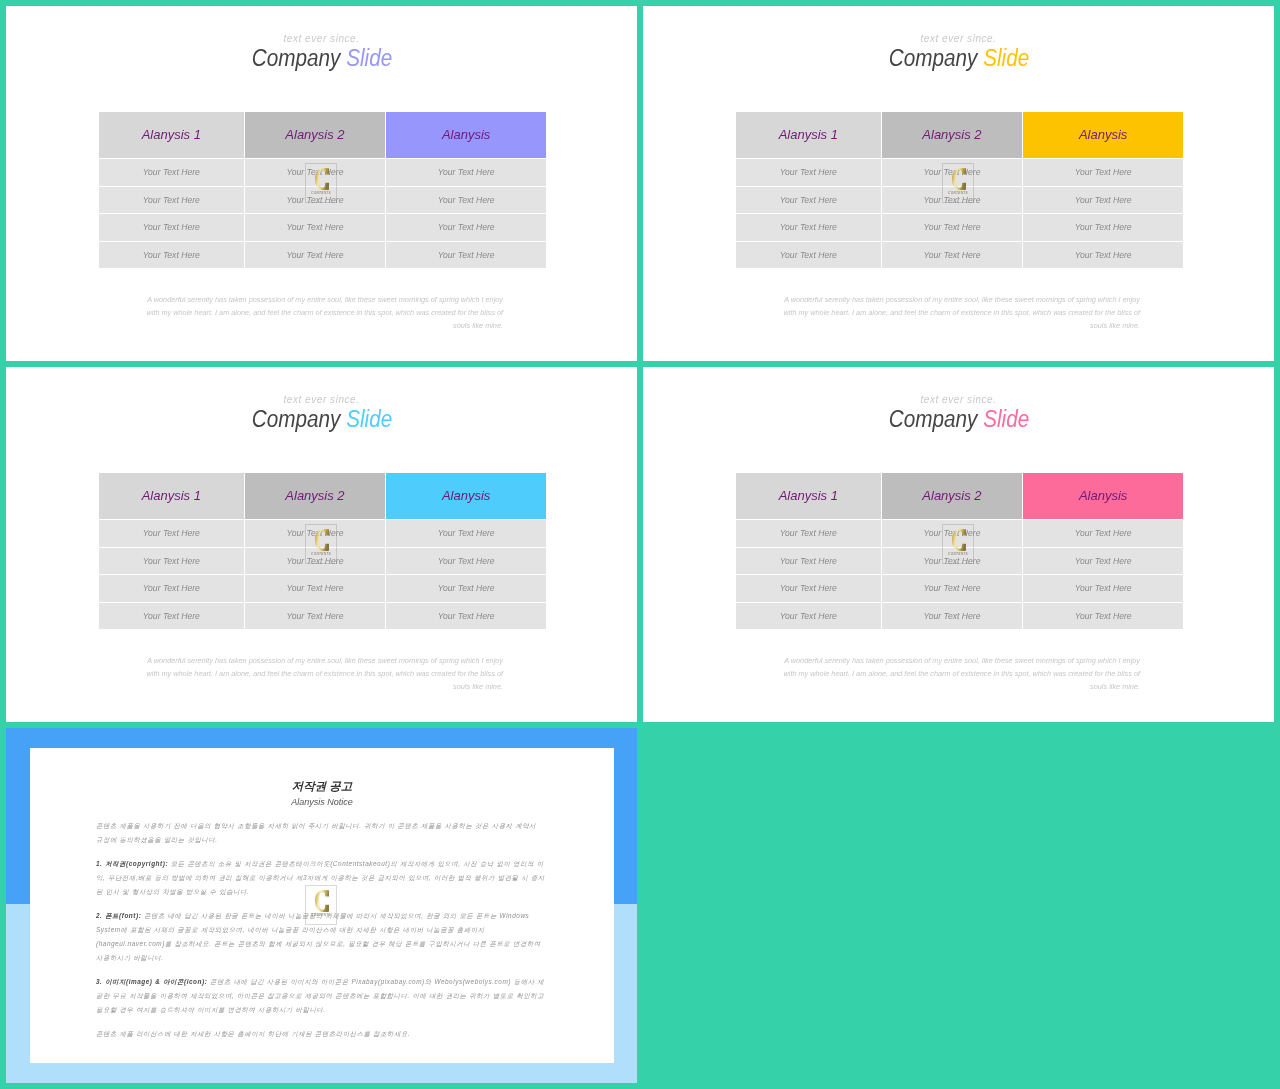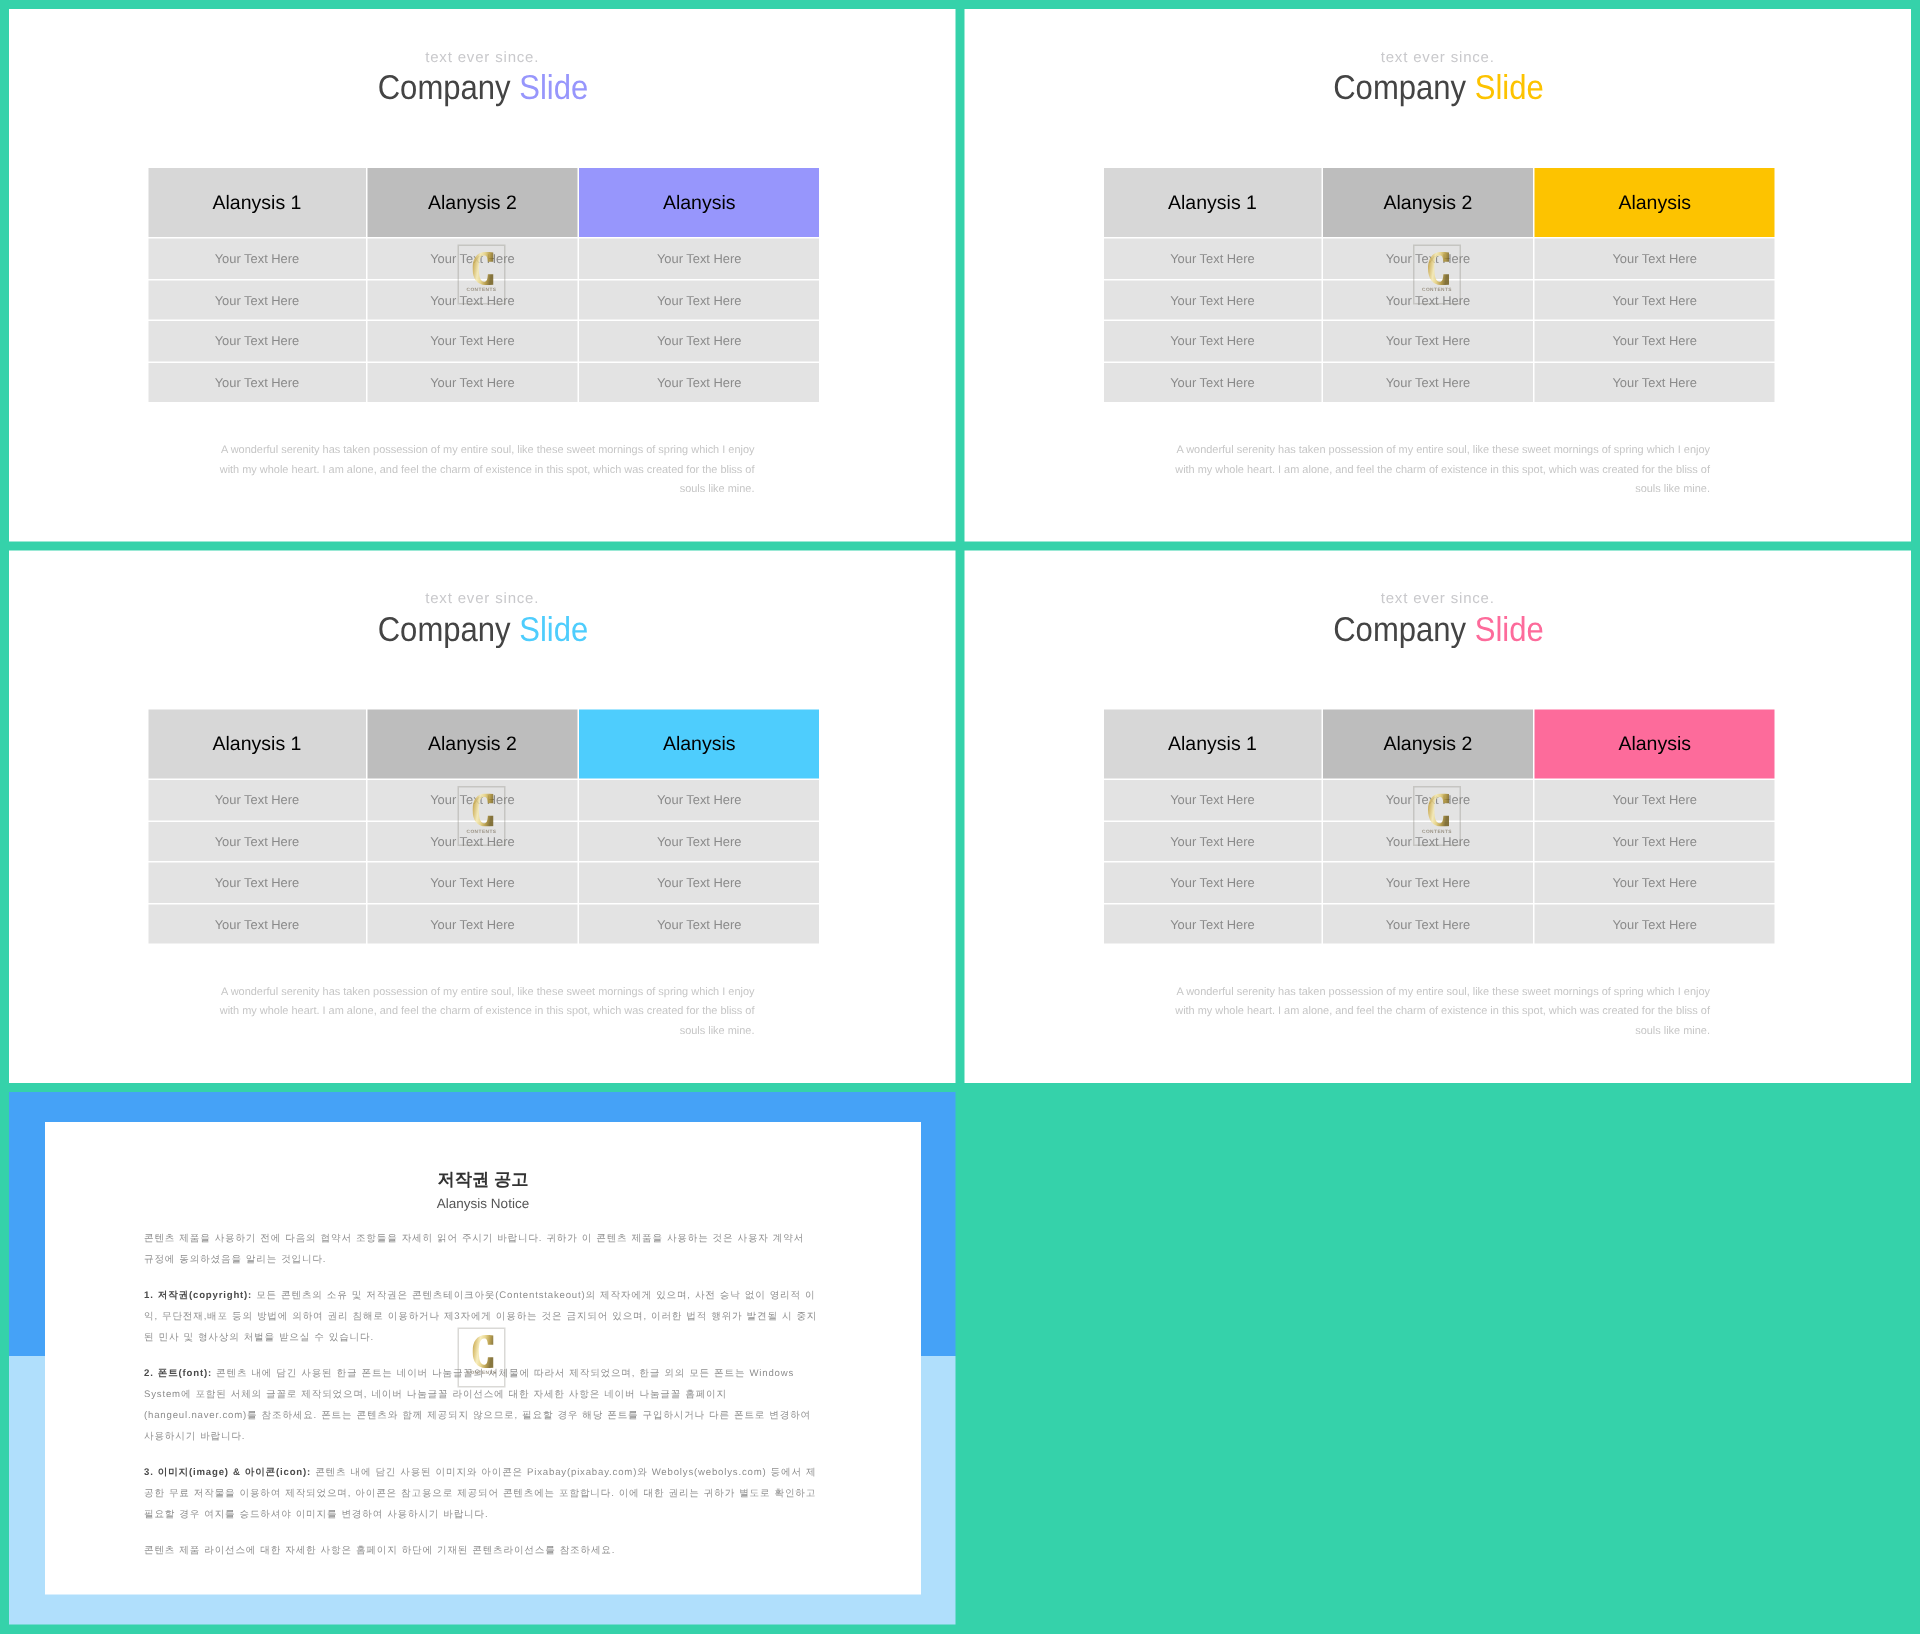--- a/index.html
+++ b/index.html
@@ -1,35 +1,35 @@
 <!DOCTYPE html>
 <html><head>
 <meta charset="utf-8">
 <style>
   * { box-sizing: border-box; margin:0; padding:0; }
   html,body { width:1280px; height:1089px; overflow:hidden; }
   body { background:#35d2aa; font-family:"Liberation Sans","DejaVu Sans",sans-serif; }
   .grid { position:relative; width:1280px; height:1089px; }
-  .slide { position:absolute; background:#fff; overflow:hidden; width:631px; height:355px; }
+  .slide { position:absolute; background:#fff; overflow:hidden; width:631px; height:355px;font-style:italic; }
   .s1 { left:6px;   top:6px;   }
   .s2 { left:643px; top:6px;   }
   .s3 { left:6px;   top:367px; }
   .s4 { left:643px; top:367px; }
   .s5 { left:6px;   top:728px; }
 
   .eyebrow { position:absolute; left:0; right:0; top:27px; text-align:center; color:#c9c9cc;
              font-size:10px; letter-spacing:.55px; }
   .title { position:absolute; left:0; right:0; top:39px; text-align:center;
            font-size:23px; color:#444; font-weight:400; }
   .title .sq { display:inline-block; transform:scaleX(0.9); transform-origin:center; }
   .title .hl { font-weight:400; }
 
   table.tbl { position:absolute; left:92px; top:105px; border-collapse:separate;
               border-spacing:1px 1px; table-layout:fixed; width:449px; }
-  table.tbl th { height:46px; font-weight:400; font-size:13px; color:#000000;
+  table.tbl th { height:46px; font-weight:400; font-size:13px; color:#701a75;
                  vertical-align:middle; padding-bottom:2px; }
   table.tbl th.c1 { width:144px; }
   table.tbl th.c2 { width:140px; }
   table.tbl th.c3 { width:159px; }
   table.tbl td { height:26.6px; font-size:8.6px; color:#8a8a8a; text-align:center;
                  background:#e3e3e3; font-weight:400; }
   table.tbl th.c1 { background:#d7d7d7; }
   table.tbl th.c2 { background:#bdbdbd; }
 
   .caption { position:absolute; left:133px; top:288px; width:364px; text-align:right;

